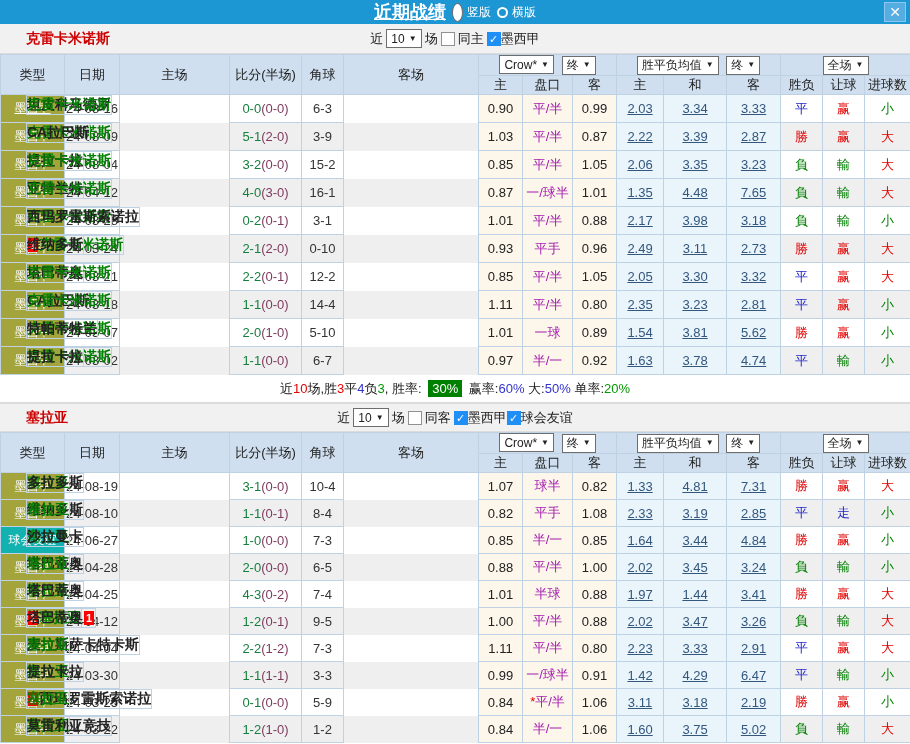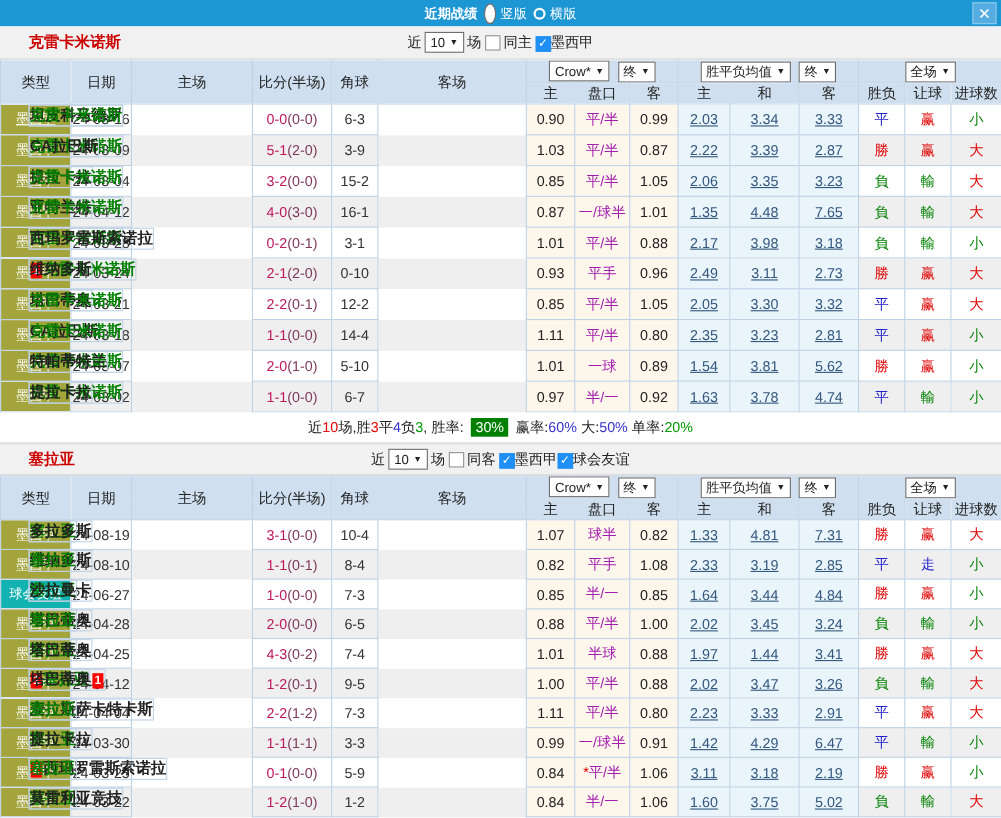--- a/index.html
+++ b/index.html
@@ -6,21 +6,21 @@
   html,body { margin:0; padding:0; }
   body {
     width:910px; height:744px; overflow:hidden; background:#fff;
     font-family:"Liberation Sans","DejaVu Sans",sans-serif; font-size:13px; color:#222;
   }
   
   .titlebar {
     height:24px; background:#1d96d4; position:relative;
     display:flex; align-items:center; justify-content:center; gap:6px; color:#fff;
   }
-  .titlebar .title { font-weight:bold; font-size:12px; }
+  .titlebar .title { font-weight:bold; font-size:18px;text-decoration:underline; }
   .radio-wrap { display:flex; align-items:center; gap:4px; font-size:12px; }
   .radio { width:11px; height:11px; border-radius:50%; display:inline-block; }
   .radio.sel { background:#fff; }
   .radio.unsel { background:transparent; border:2px solid #fff; }
   .close-btn {
     position:absolute; right:4px; top:2px; width:22px; height:20px;
     background:#55ade2; border:1px solid #8cc8ee; color:#fff; font-weight:bold;
     display:flex; align-items:center; justify-content:center; font-size:14px; cursor:pointer;
   }
   
@@ -52,21 +52,21 @@
   .grid tbody tr:nth-child(even) { background:#efefef; }
   td.type { color:#fff; font-size:12px; }
   td.type.league { background:#a4a43c; }
   td.type.friendly { background:#12b2b0; }
   td.type.ul { text-decoration:underline; }
   td.date, td.corner { color:#333; }
   td.col-crow { background:#fdf6eb; }
   td.col-wdl { background:#e9f4fb; color:#33577d;text-decoration:underline; }
   .team-green { color:#008000; }
   .team-black { color:#222; }
-  .score-full { color:#be185d; }
+  .score-full { color:#15803d; }
   .score-half { color:#7e3a5d; }
   .hc { color:#a21caf; }
   .star { color:#e60000; }
   .badge {
     background:#ff0000; color:#fff; font-size:11px; padding:0 2px; margin:0 1px;
     display:inline-block; line-height:14px;
   }
   td.res-red { color:#e00000; }
   td.res-green { color:#008000; }
   td.res-blue { color:#2222cc; }

